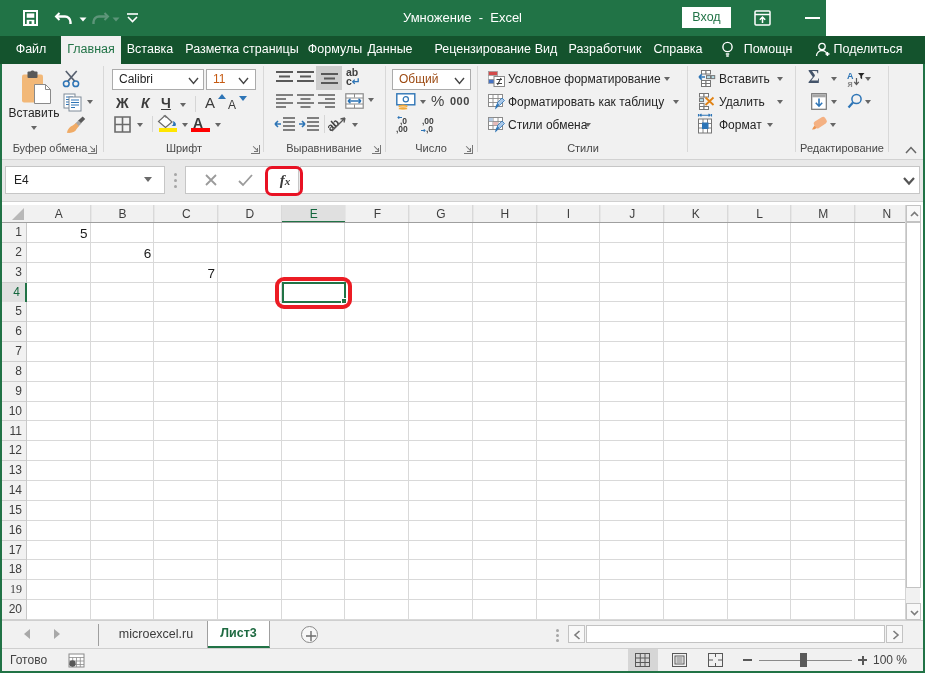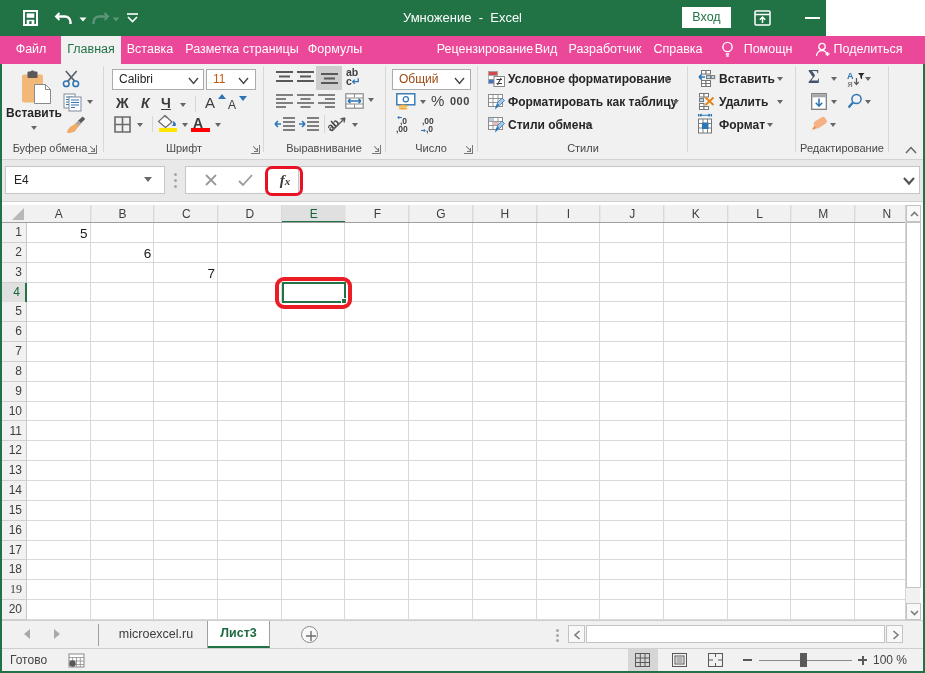--- a/index.html
+++ b/index.html
@@ -7,32 +7,32 @@
 body { font-family:"Liberation Sans", sans-serif; position:relative; background:#fff; }
 div { position:absolute; }
 svg { position:absolute; overflow:visible; }
 
 
 #titlebar { left:0; top:0; width:826px; height:36px; background:#217346; }
 #title-text { left:0; top:10px; width:925px; text-align:center; color:#fff; font-size:13px; }
 #vhod { left:682px; top:7px; width:49px; height:21px; background:#fff; color:#217346; font-size:12.5px; text-align:center; line-height:21px; }
 
 
-#tabrow { left:0; top:36px; width:925px; height:28px; background:#ec4899; z-index:3; }
+#tabrow { left:0; top:36px; width:925px; height:28px; background:#14532d; z-index:3; }
 .tab { top:0; height:26px; color:#fff; font-size:12.5px; line-height:27px; text-align:center; white-space:nowrap; width:120px; }
 #tab-active { background:#f1f1f1; color:#217346; height:28px; }
 
 
 #ribbon { left:2px; top:62px; width:921px; height:98px; background:#f1f1f1; border-bottom:1px solid #d2d2d2; }
 .gsep { top:4px; width:1px; height:86px; background:#d8d8d8; }
 .glabel { top:80px; height:14px; font-size:11px; color:#484848; text-align:center; white-space:nowrap; }
 .lnch { top:83px; width:9px; height:9px; border-right:1.4px solid #777; border-bottom:1.4px solid #777; }
 .lnch:before { content:""; position:absolute; left:0.5px; top:3px; width:6.5px; height:1.4px; background:#777; transform:rotate(45deg); }
 .lnch:after { content:""; position:absolute; left:2.5px; top:2.5px; width:3px; height:3px; border-right:1.4px solid #777; border-bottom:1.4px solid #777; }
-.rtext { font-size:12px; color:#262626; white-space:nowrap;font-weight:bold; }
+.rtext { font-size:12px; color:#262626; white-space:nowrap; }
 .dropar { width:0; height:0; border-left:3.5px solid transparent; border-right:3.5px solid transparent; border-top:4px solid #666; }
 .combo { height:21px; background:#fff; border:1px solid #ababab; font-size:12px; color:#1f1f1f; line-height:19px; padding-left:6px; }
 
 
 #fbar { left:2px; top:160px; width:921px; height:42px; background:#e9e9e9; border-bottom:1px solid #d0d0d0; }
 #namebox { left:3px; top:6px; width:160px; height:28px; background:#fff; border:1px solid #c6c6c6; font-size:12px; color:#222; line-height:26px; padding-left:8px; }
 #fx-strip { left:183px; top:6px; width:114px; height:28px; background:#fff; border:1px solid #c6c6c6; }
 #finput { left:298px; top:6px; width:620px; height:28px; background:#fff; border:1px solid #c6c6c6; }
 #fx-red { left:263px; top:6px; width:38px; height:30px; border:3px solid #e81123; border-radius:7px; }
 
@@ -119,21 +119,22 @@
       <path d="M1 1 L14 14 M14 1 L1 14" stroke="#fff" stroke-width="1.4"></path>
     </svg>
 </div>
 
 <div id="tabrow">
   <div class="tab" style="left:-29px;">Файл</div>
   <div class="tab" id="tab-active" style="left:61px; width:60px;">Главная</div>
   <div class="tab" style="left:90px;">Вставка</div>
   <div class="tab" style="left:182px;">Разметка страницы</div>
   <div class="tab" style="left:275px;">Формулы</div>
-  <div class="tab" style="left:425px;">Рецензирование</div>
+  <div class="tab" style="left:330px;">Данные</div>
+  <div class="tab" style="left:411px;text-align:right;">Рецензирование</div>
   <div class="tab" style="left:486px;">Вид</div>
   <div class="tab" style="left:545px;">Разработчик</div>
   <div class="tab" style="left:618px;">Справка</div>
   <svg style="left:721px; top:5px;" width="13" height="17" viewBox="0 0 13 17">
     <circle cx="6.5" cy="6" r="4.6" fill="none" stroke="#fff" stroke-width="1.4"></circle>
     <path d="M4.8 13 H8.2 M5.2 15 H7.8" stroke="#fff" stroke-width="1.3"></path>
   </svg>
   <div class="tab" style="left:708px;">Помощн</div>
   <svg style="left:815px; top:6px;" width="16" height="15" viewBox="0 0 16 15">
     <circle cx="7" cy="4.5" r="3.2" fill="none" stroke="#fff" stroke-width="1.3"></circle>

